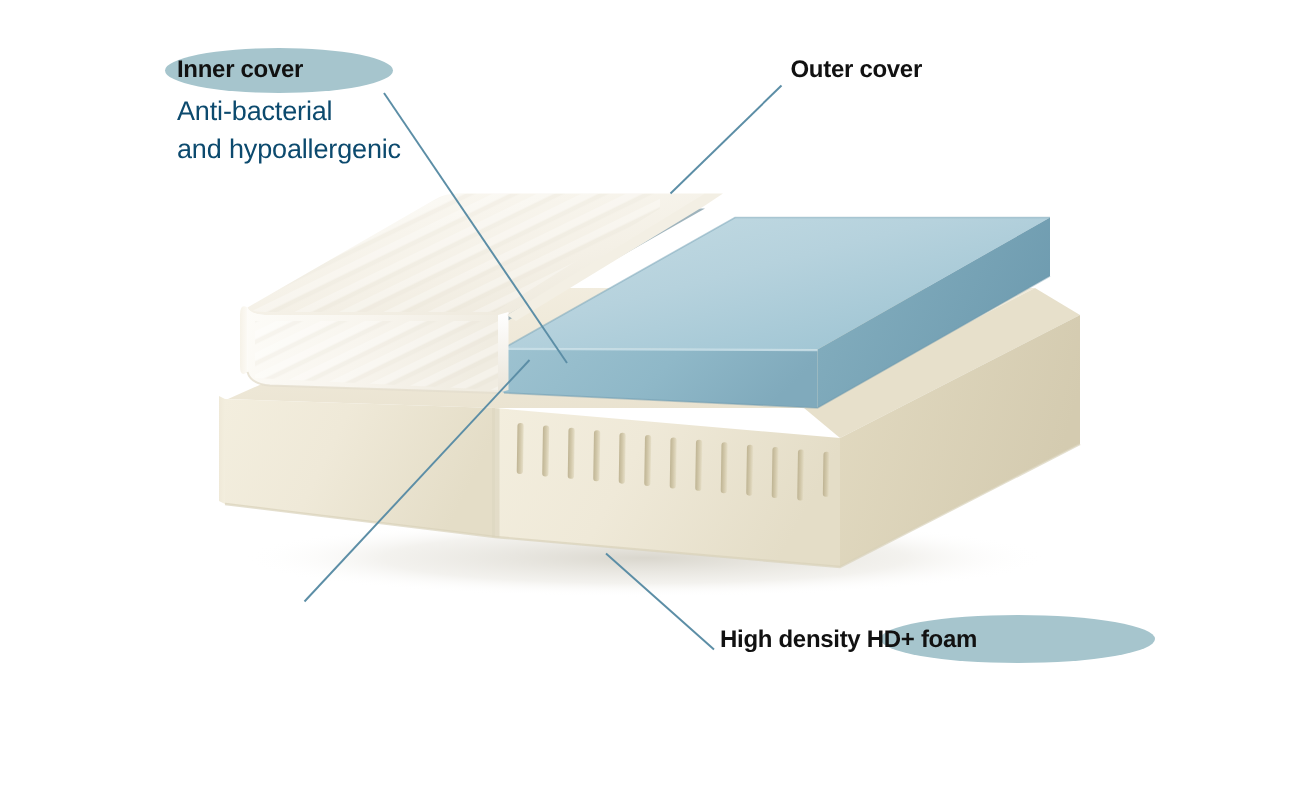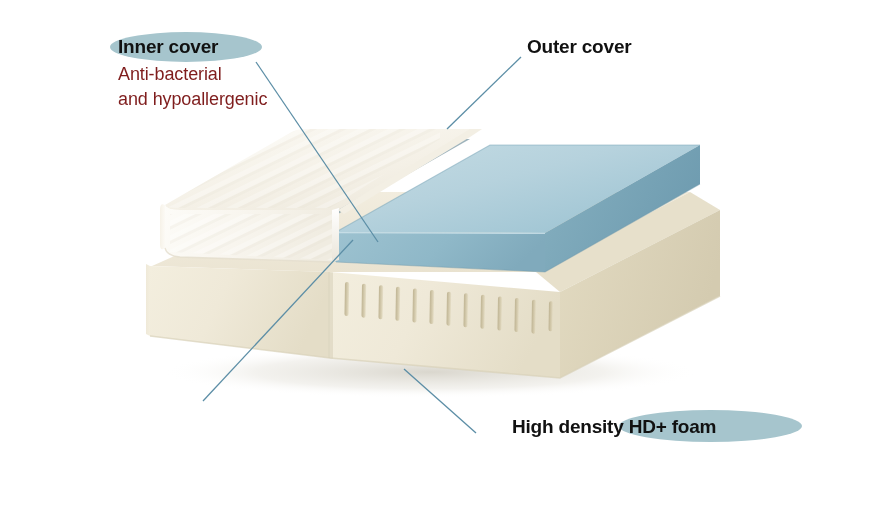--- a/index.html
+++ b/index.html
@@ -27,21 +27,21 @@
   
   .callout {
     position: absolute;
     z-index: 40;
   }
   .callout-heading {
     position: relative;
     display: inline-block;
     font-family: "Liberation Sans", sans-serif;
     font-weight: bold;
-    font-size: 19px;
+    font-size: 16px;
     line-height: 26px;
     color: #111111;
     letter-spacing: -0.2px;
     white-space: nowrap;
     z-index: 2;
   }
   .callout-heading .htext {
     position: relative;
     z-index: 3;
   }
@@ -50,40 +50,40 @@
     border-radius: 50%;
     background: #a6c5cd;
     z-index: 1;
     pointer-events: none;
   }
   .callout-desc {
     font-family: "Liberation Sans", sans-serif;
     font-weight: 300;
     font-size: 18px;
     line-height: 25px;
-    color: #7f1d1d;
+    color: #0c4a6e;
     white-space: pre-line;
     letter-spacing: -0.1px;
     margin-top: 2px;
   }
 
   
   #callout-inner-cover { left: 118px; top: 34px; }
   #callout-inner-cover .pill {
     left: -8px; top: -2px; width: 152px; height: 30px;
   }
 
   #callout-outer-cover { left: 527px; top: 34px; }
 
   #callout-memory-foam { left: 101px; top: 414px; }
   #callout-memory-foam .pill {
     left: 148px; top: -4px; width: 194px; height: 33px;
   }
 
-  #callout-hd-foam { left: 480px; top: 414px; margin-left: 32px; }
+  #callout-hd-foam { left: 480px; top: 414px; }
   #callout-hd-foam .pill {
     left: 107px; top: -4px; width: 183px; height: 32px;
   }
 
   
   #leaders {
     position: absolute;
     left: 0; top: 0;
     width: 870px; height: 524px;
     z-index: 30;

